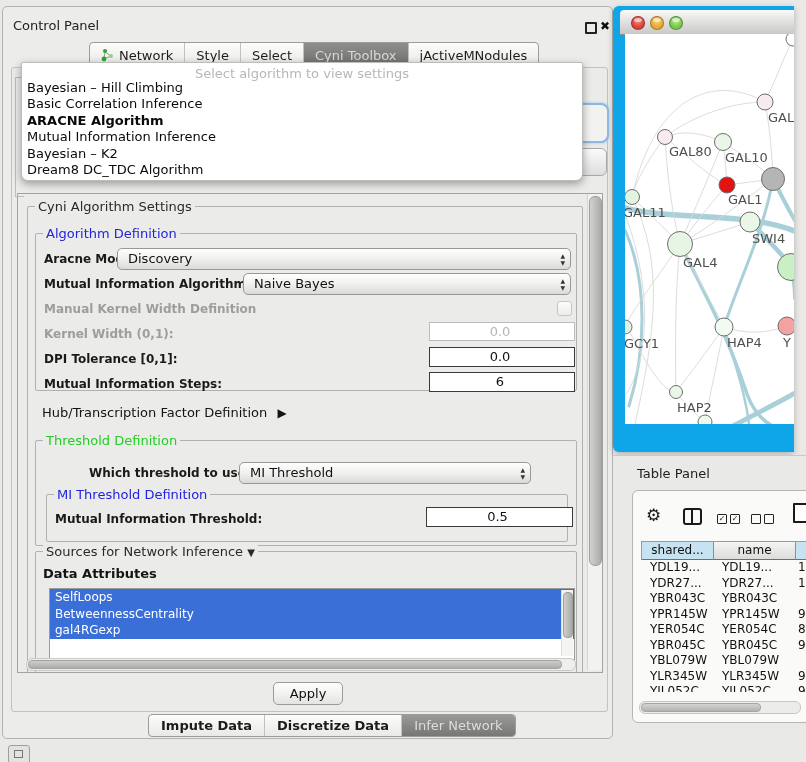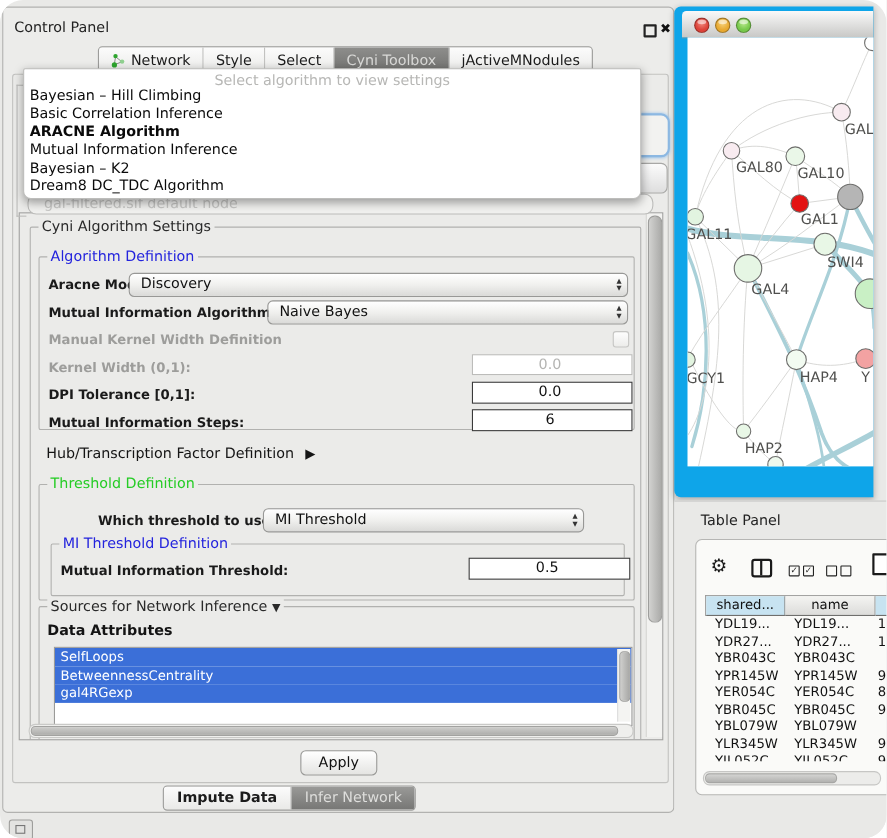--- a/index.html
+++ b/index.html
@@ -1,17 +1,17 @@
 <!DOCTYPE html>
 <html><head>
 <meta charset="utf-8">
 <style>
   html,body{margin:0;padding:0;}
   #app{position:relative;width:806px;height:762px;overflow:hidden;background:#e9e9e7;
-       font-family:"DejaVu Sans","Liberation Sans",sans-serif;color:#1c1c1c;border-radius:21px;}
+       font-family:"DejaVu Sans","Liberation Sans",sans-serif;color:#1c1c1c;}
   .abs{position:absolute;}
 
   
   #cp{left:2px;top:6px;width:609px;height:731px;background:#ececea;
       border:1px solid #b2b2b0;border-radius:5px;}
   #cp-title{left:10px;top:11px;font-size:13px;color:#222;}
   #float-btn{left:582px;top:15px;width:8px;height:8px;border:2px solid #222;border-radius:1px;}
   #close-btn{left:597px;top:12px;font-size:12px;font-weight:bold;color:#111;}
 
   
@@ -156,21 +156,20 @@
         <div class="tab">
           <span>jActiveMNodules</span>
         </div>
       </div>
 
     <div id="content" class="abs"></div>
 
     <div id="frag-group" class="abs"></div>
     <div id="frag-blue" class="abs"></div>
     <div id="frag-combo" class="abs"></div>
-    <div id="ghost-combo" class="abs">gal-filtered.sif default node</div>
 
     <div id="dropdown" class="abs">
       <div id="dd-head">Select algorithm to view settings</div>
       <div id="dd-items">
           <div class="dd-item">Bayesian – Hill Climbing</div>
           <div class="dd-item">Basic Correlation Inference</div>
           <div class="dd-item bold">ARACNE Algorithm</div>
           <div class="dd-item">Mutual Information Inference</div>
           <div class="dd-item">Bayesian – K2</div>
           <div class="dd-item">Dream8 DC_TDC Algorithm</div>
@@ -247,20 +246,21 @@
         </div>
       <div id="sp-vscroll">
           <div class="thumb"></div>
         </div>
     </div>
 
     <div id="apply-btn" class="abs">Apply</div>
 
     <div id="bottom-tabs" class="abs">
         <div class="btab">Impute Data</div>
+        <div class="btab">Discretize Data</div>
         <div class="btab sel">Infer Network</div>
       </div>
   </div>
 
   <div id="mini-btn" class="abs"></div>
   <div id="grip" class="abs">◂</div>
 
   <div id="net-win" class="abs">
     <div id="net-title">
       <span class="light" id="light-red">

